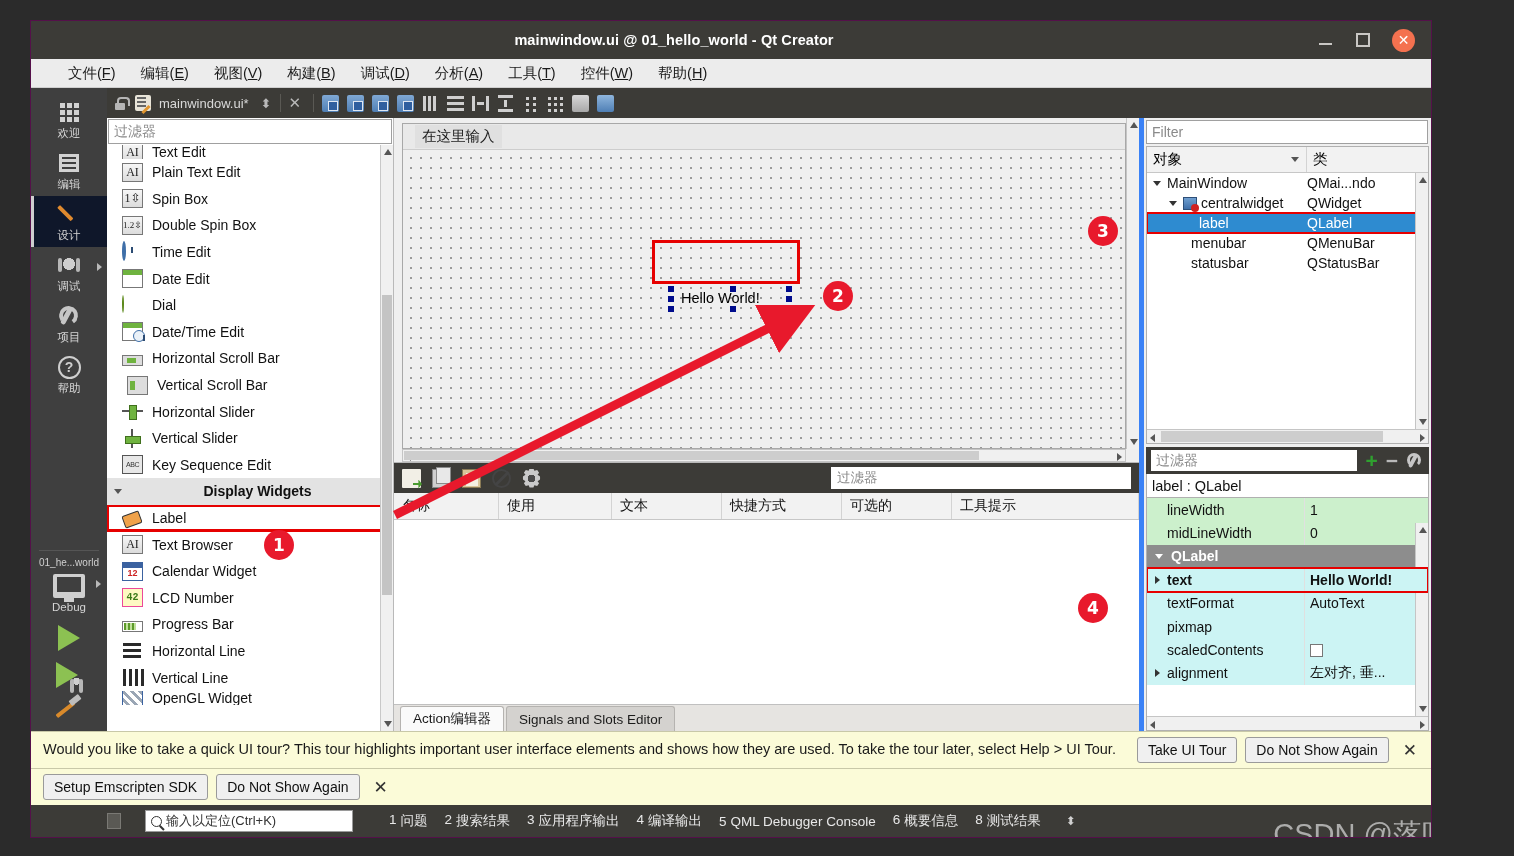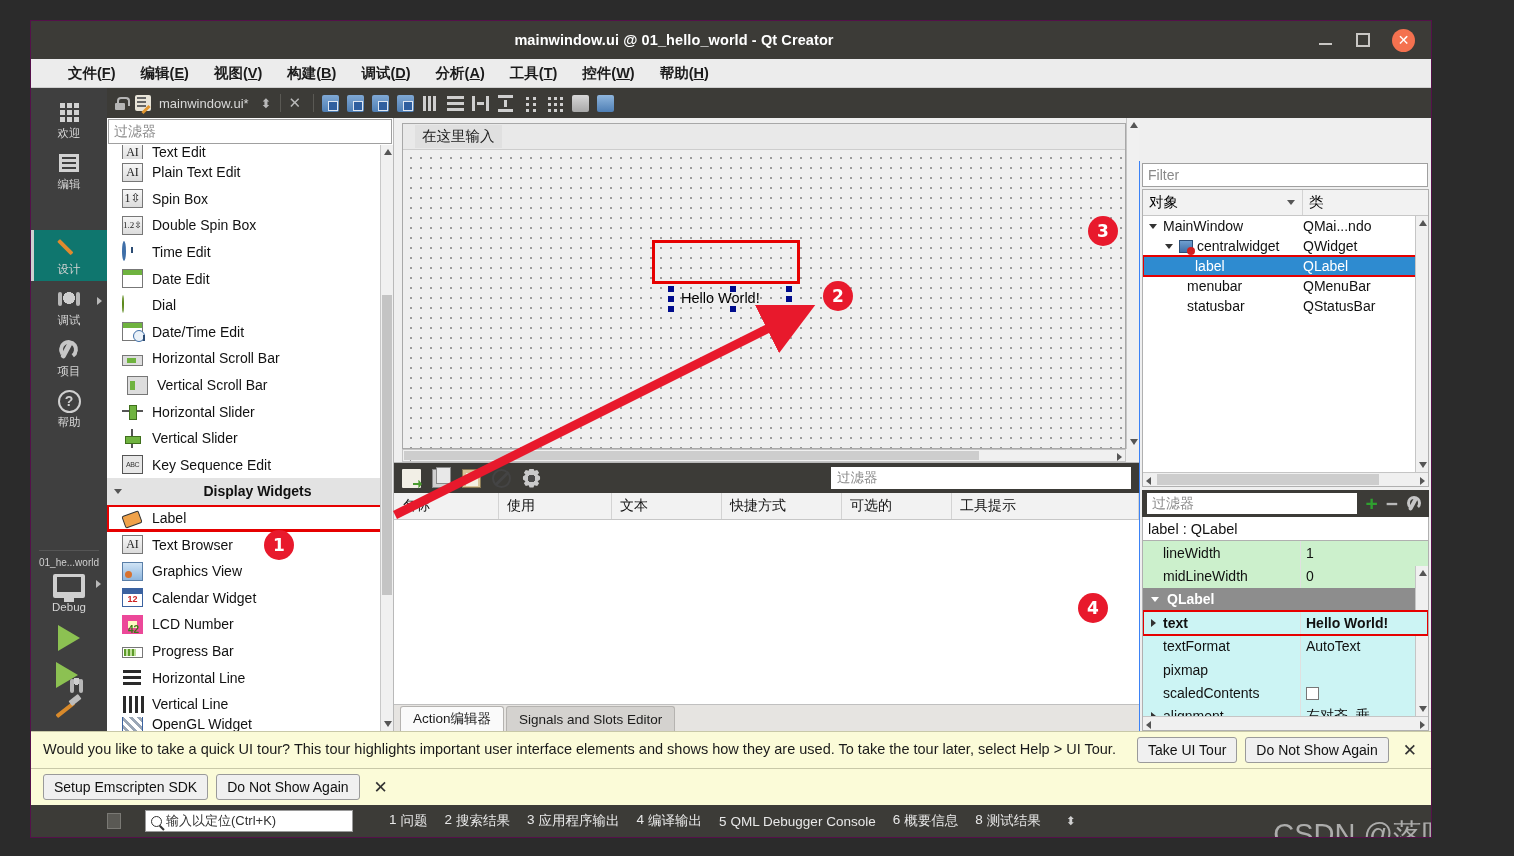--- a/index.html
+++ b/index.html
@@ -39,37 +39,37 @@
     color: #fff; font-size: 14px; line-height: 23px; text-align: center;
     font-family: "DejaVu Sans", sans-serif;
   }
 
   
   .menubar {
     height: 29px; flex: 0 0 29px; background: #ececec;
     border-bottom: 1px solid #cfcfcf;
     display: flex; align-items: center; padding-left: 34px; gap: 19px;
   }
-  .menubar .mi { font-size: 14.5px; color: #1b1b1b; padding: 2px 3px; font-weight: bold; }
+  .menubar .mi { font-size: 14.5px; color: #1b1b1b; padding: 2px 3px; }
   .menubar .mi u { text-decoration: underline; }
 
   
   .body { flex: 1; display: flex; min-height: 0; }
 
   
   .modebar {
     width: 76px; flex: 0 0 76px; background: #3f3f3f;
     display: flex; flex-direction: column; align-items: center;
     padding-top: 6px; color: #d2d2d2;
   }
   .mode {
     width: 76px; padding: 5px 0 4px; text-align: center;
     position: relative; cursor: default;
   }
-  .mode.active { background: #0f766e; margin-top: 34px; }
+  .mode.active { background: #0f172a; }
   .mode.active::before {
     content:""; position: absolute; left: 0; top: 0; bottom: 0;
     width: 3px; background: #cfcfcf;
   }
   .mode .mlabel { font-size: 11.5px; color: #d4d4d4; margin-top: 1px; }
   .mode .arrow {
     position: absolute; right: 5px; top: 16px;
     border-left: 5px solid #b9b9b9; border-top: 4px solid transparent;
     border-bottom: 4px solid transparent;
   }
@@ -263,23 +263,23 @@
     content:""; position:absolute; left:1px; top:3px; width:16px;height:11px;
     background:#f0a24a; border:1.5px solid #333; transform: rotate(-20deg); border-radius:2px;
   }
   .i-gv { background:linear-gradient(#cfe3f5,#8fb6dd); border:1px solid #5a7fa8; }
   .i-gv::after { content:""; position:absolute; left:2px; bottom:2px; width:7px;height:7px;
                  background:#d8722f; border-radius:50%; }
   .i-cal12 { background:#fff; border:1px solid #3b62a0; color:#cc2222; font-size:9px;
              font-weight:bold; text-align:center; line-height:20px; }
   .i-cal12::before { content:""; position:absolute; left:0; top:0; right:0; height:5px;
                      background:#3b62a0; }
-  .i-lcd { background:#fef9c3; border:6px solid #ec4899; color:#3a7a18; font-size:10px;
+  .i-lcd { background:#fef9c3; border:1px solid #ec4899; color:#3a7a18; font-size:10px;
            font-weight:bold; text-align:center; line-height:18px;
-           font-family:Liberation Sans, sans-serif; }
+           font-family:Liberation Mono, monospace; }
   .i-pbar { background:#fff; border:1px solid #777; height:11px; margin-top:4px; }
   .i-pbar::after { content:""; position:absolute; left:1px; top:1px; width:12px; bottom:1px;
                    background: repeating-linear-gradient(90deg,#5d9b2a 0 2px,#bfe09a 2px 4px); }
   .i-hline i { position:absolute; left:1px; width:18px; height:3px; background:#2a2a2a; }
   .i-vline i { position:absolute; top:1px; width:3px; height:17px; background:#2a2a2a; }
   .i-gl { background: repeating-linear-gradient(45deg,#fff 0 3px,#9aa6b5 3px 6px);
           border:1px solid #3b62a0; }
 
   
   .canvaswrap { flex: 1; display: flex; flex-direction: column; min-width: 0; background: #efefef; }
@@ -380,21 +380,21 @@
     height: 25px; padding: 0 12px; font-size: 13.5px; color:#1a1a1a;
     display:flex; align-items:center; background:#d4d2cf;
     border:1px solid #b5b3b0; border-bottom:none; margin-right:2px;
     border-radius: 3px 3px 0 0;
   }
   .btab.active { background:#fafafa; }
 
   
   .rightdock {
     width: 292px; flex: 0 0 292px; background:#efefef;
-    display:flex; flex-direction:column; border-left:1px solid #3b82f6; min-height:0;margin-top:43px;
+    display:flex; flex-direction:column; border-left:5px solid #3b82f6; min-height:0;
   }
   .objfilter {
     height: 24px; flex:0 0 24px; margin:2px 3px 2px 2px; background:#fff;
     border:1px solid #a0a0a0; display:flex; align-items:center; padding-left:5px;
     color:#8a8a8a; font-size:14px;
   }
   .objtree { flex: 0 0 298px; background:#fff; border:1px solid #b0b0b0; margin:0 2px;
              display:flex; flex-direction:column; position:relative; min-height:0; }
   .otheader { display:flex; height:26px; flex:0 0 26px; background:#f2f2f2;
               border-bottom:1px solid #c7c7c7; }
@@ -768,24 +768,20 @@
               <span class="wico i-label"></span>
               <span>Label</span>
             </div>
             <div class="wbrow">
               <span class="wico i-frame gr">
                   <span class="i-txt">AI</span>
                 </span>
               <span>Text Browser</span>
             </div>
             <div class="wbrow">
-              <span class="wico i-gv"></span>
-              <span>Graphics View</span>
-            </div>
-            <div class="wbrow">
               <span class="wico i-cal12">12</span>
               <span>Calendar Widget</span>
             </div>
             <div class="wbrow">
               <span class="wico i-lcd">42</span>
               <span>LCD Number</span>
             </div>
             <div class="wbrow">
               <span class="wico i-pbar"></span>
               <span>Progress Bar</span>

